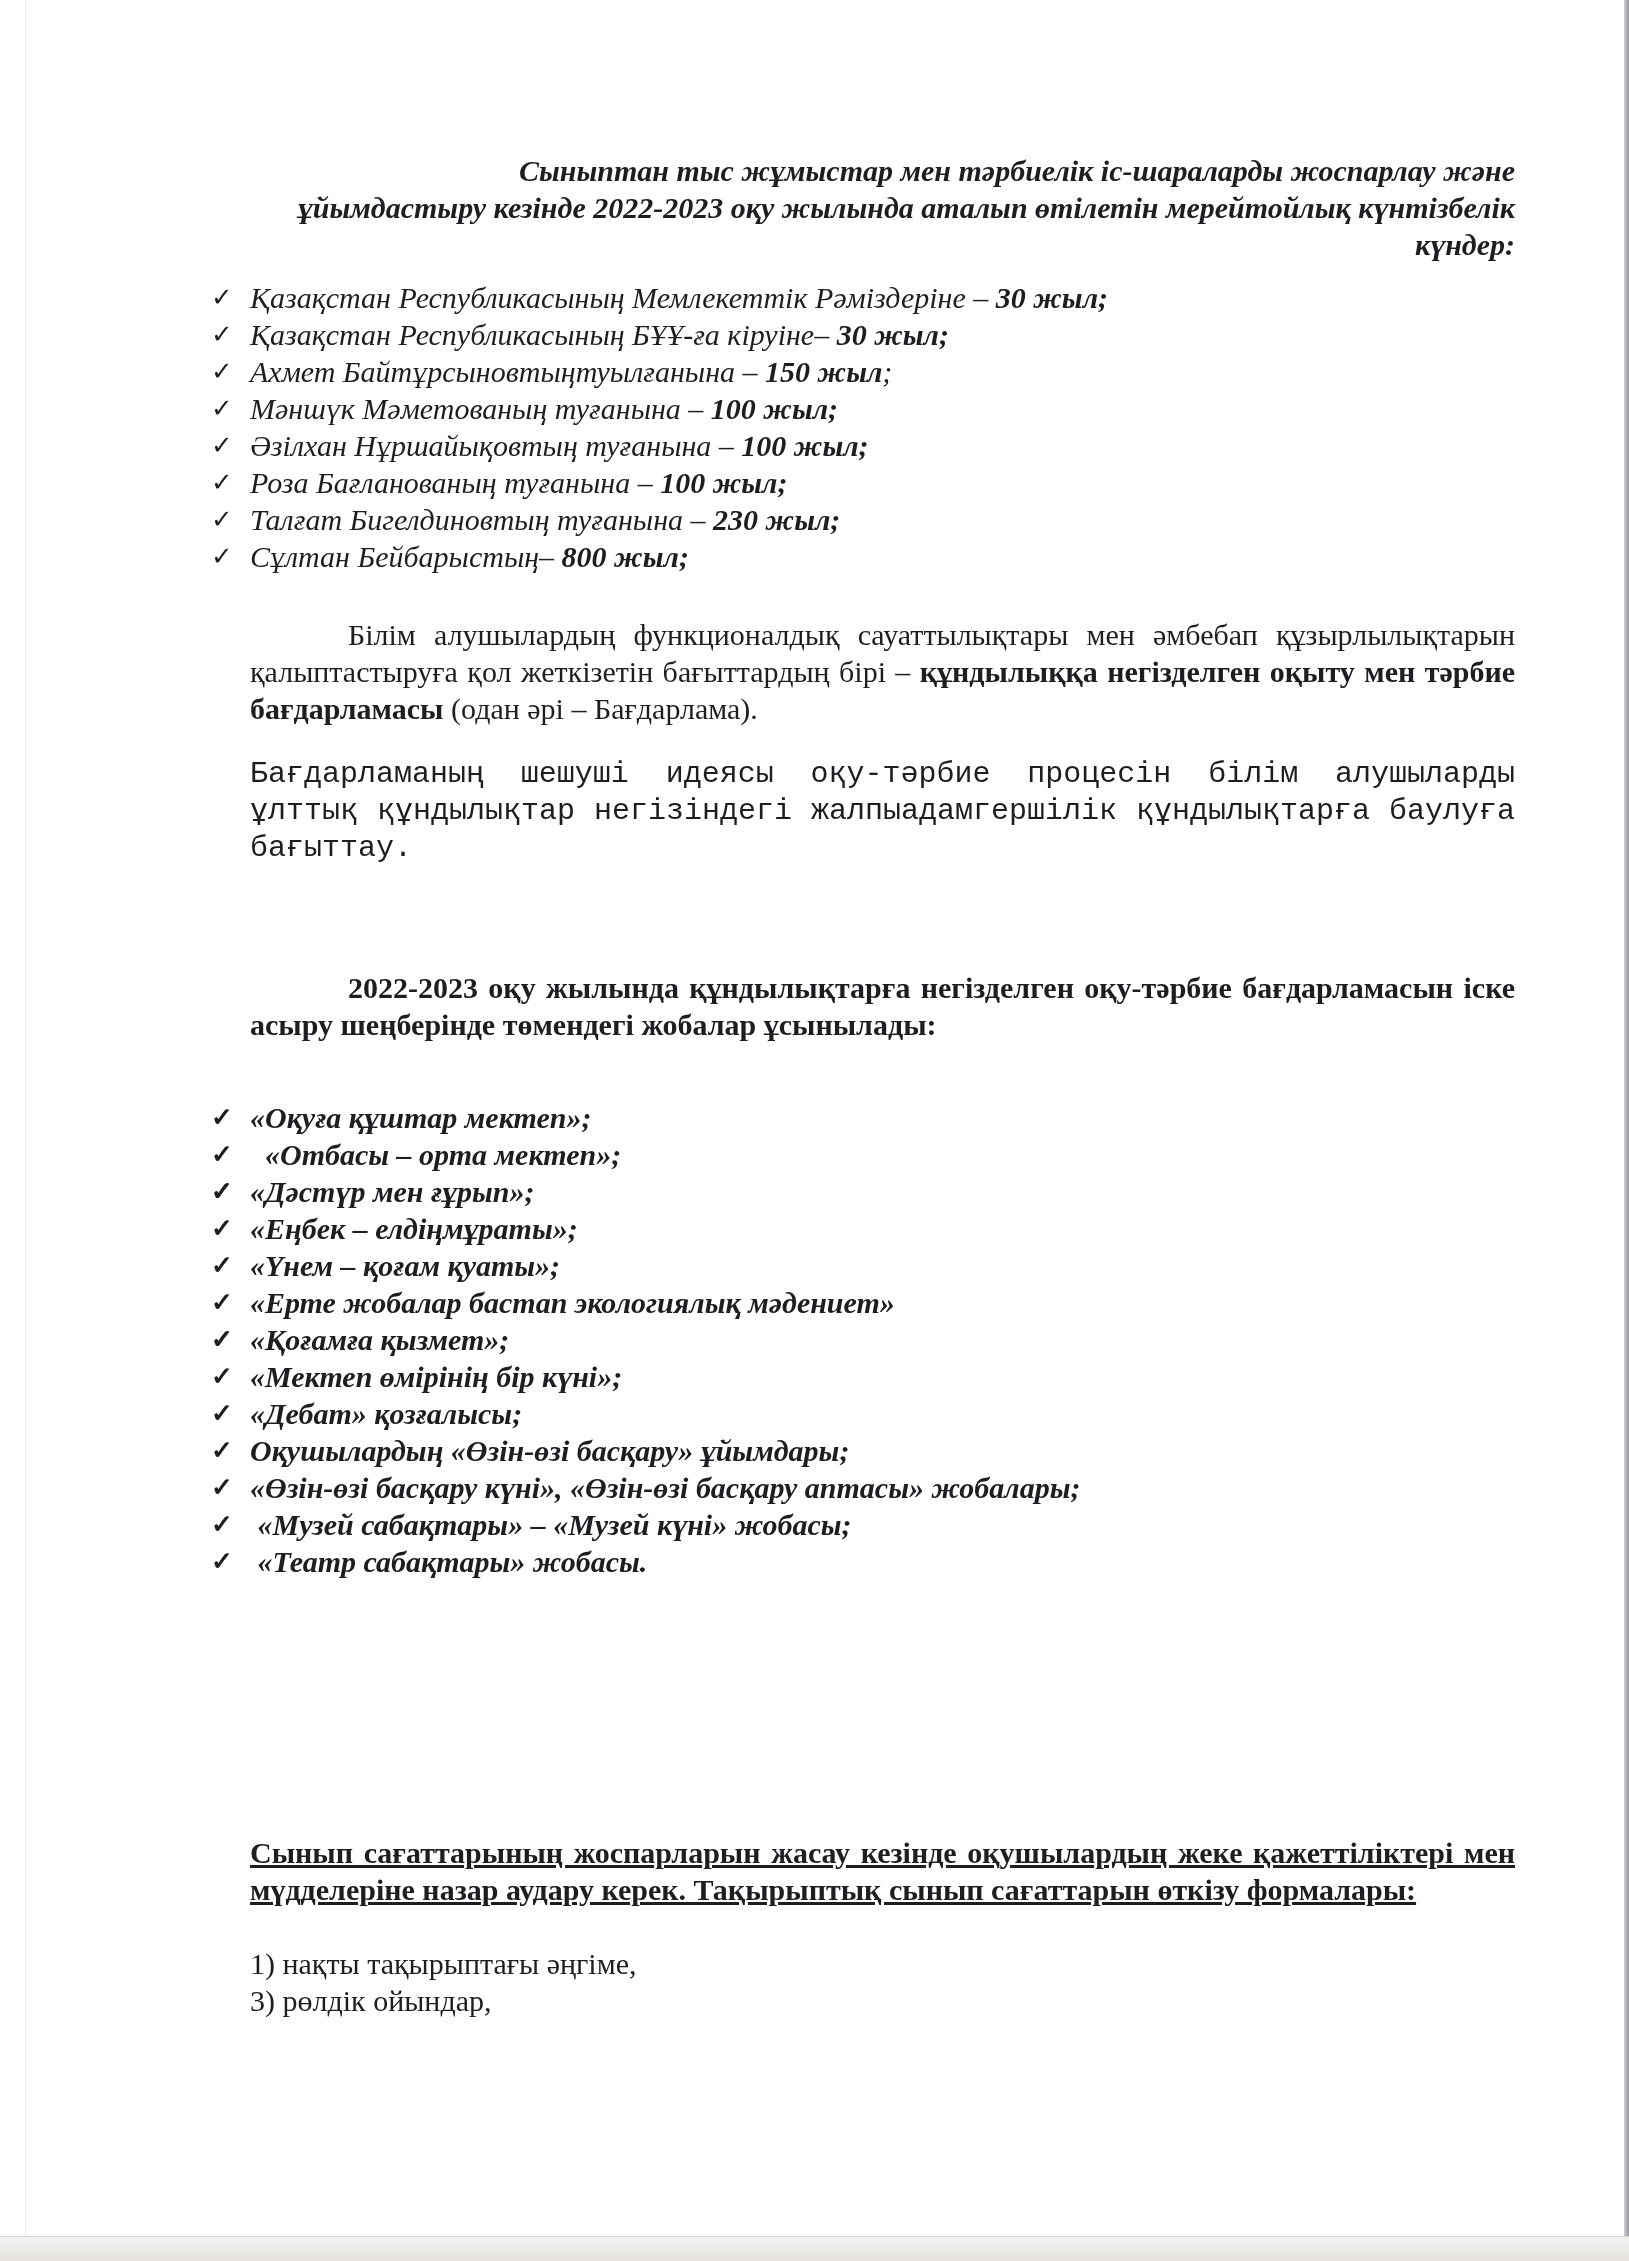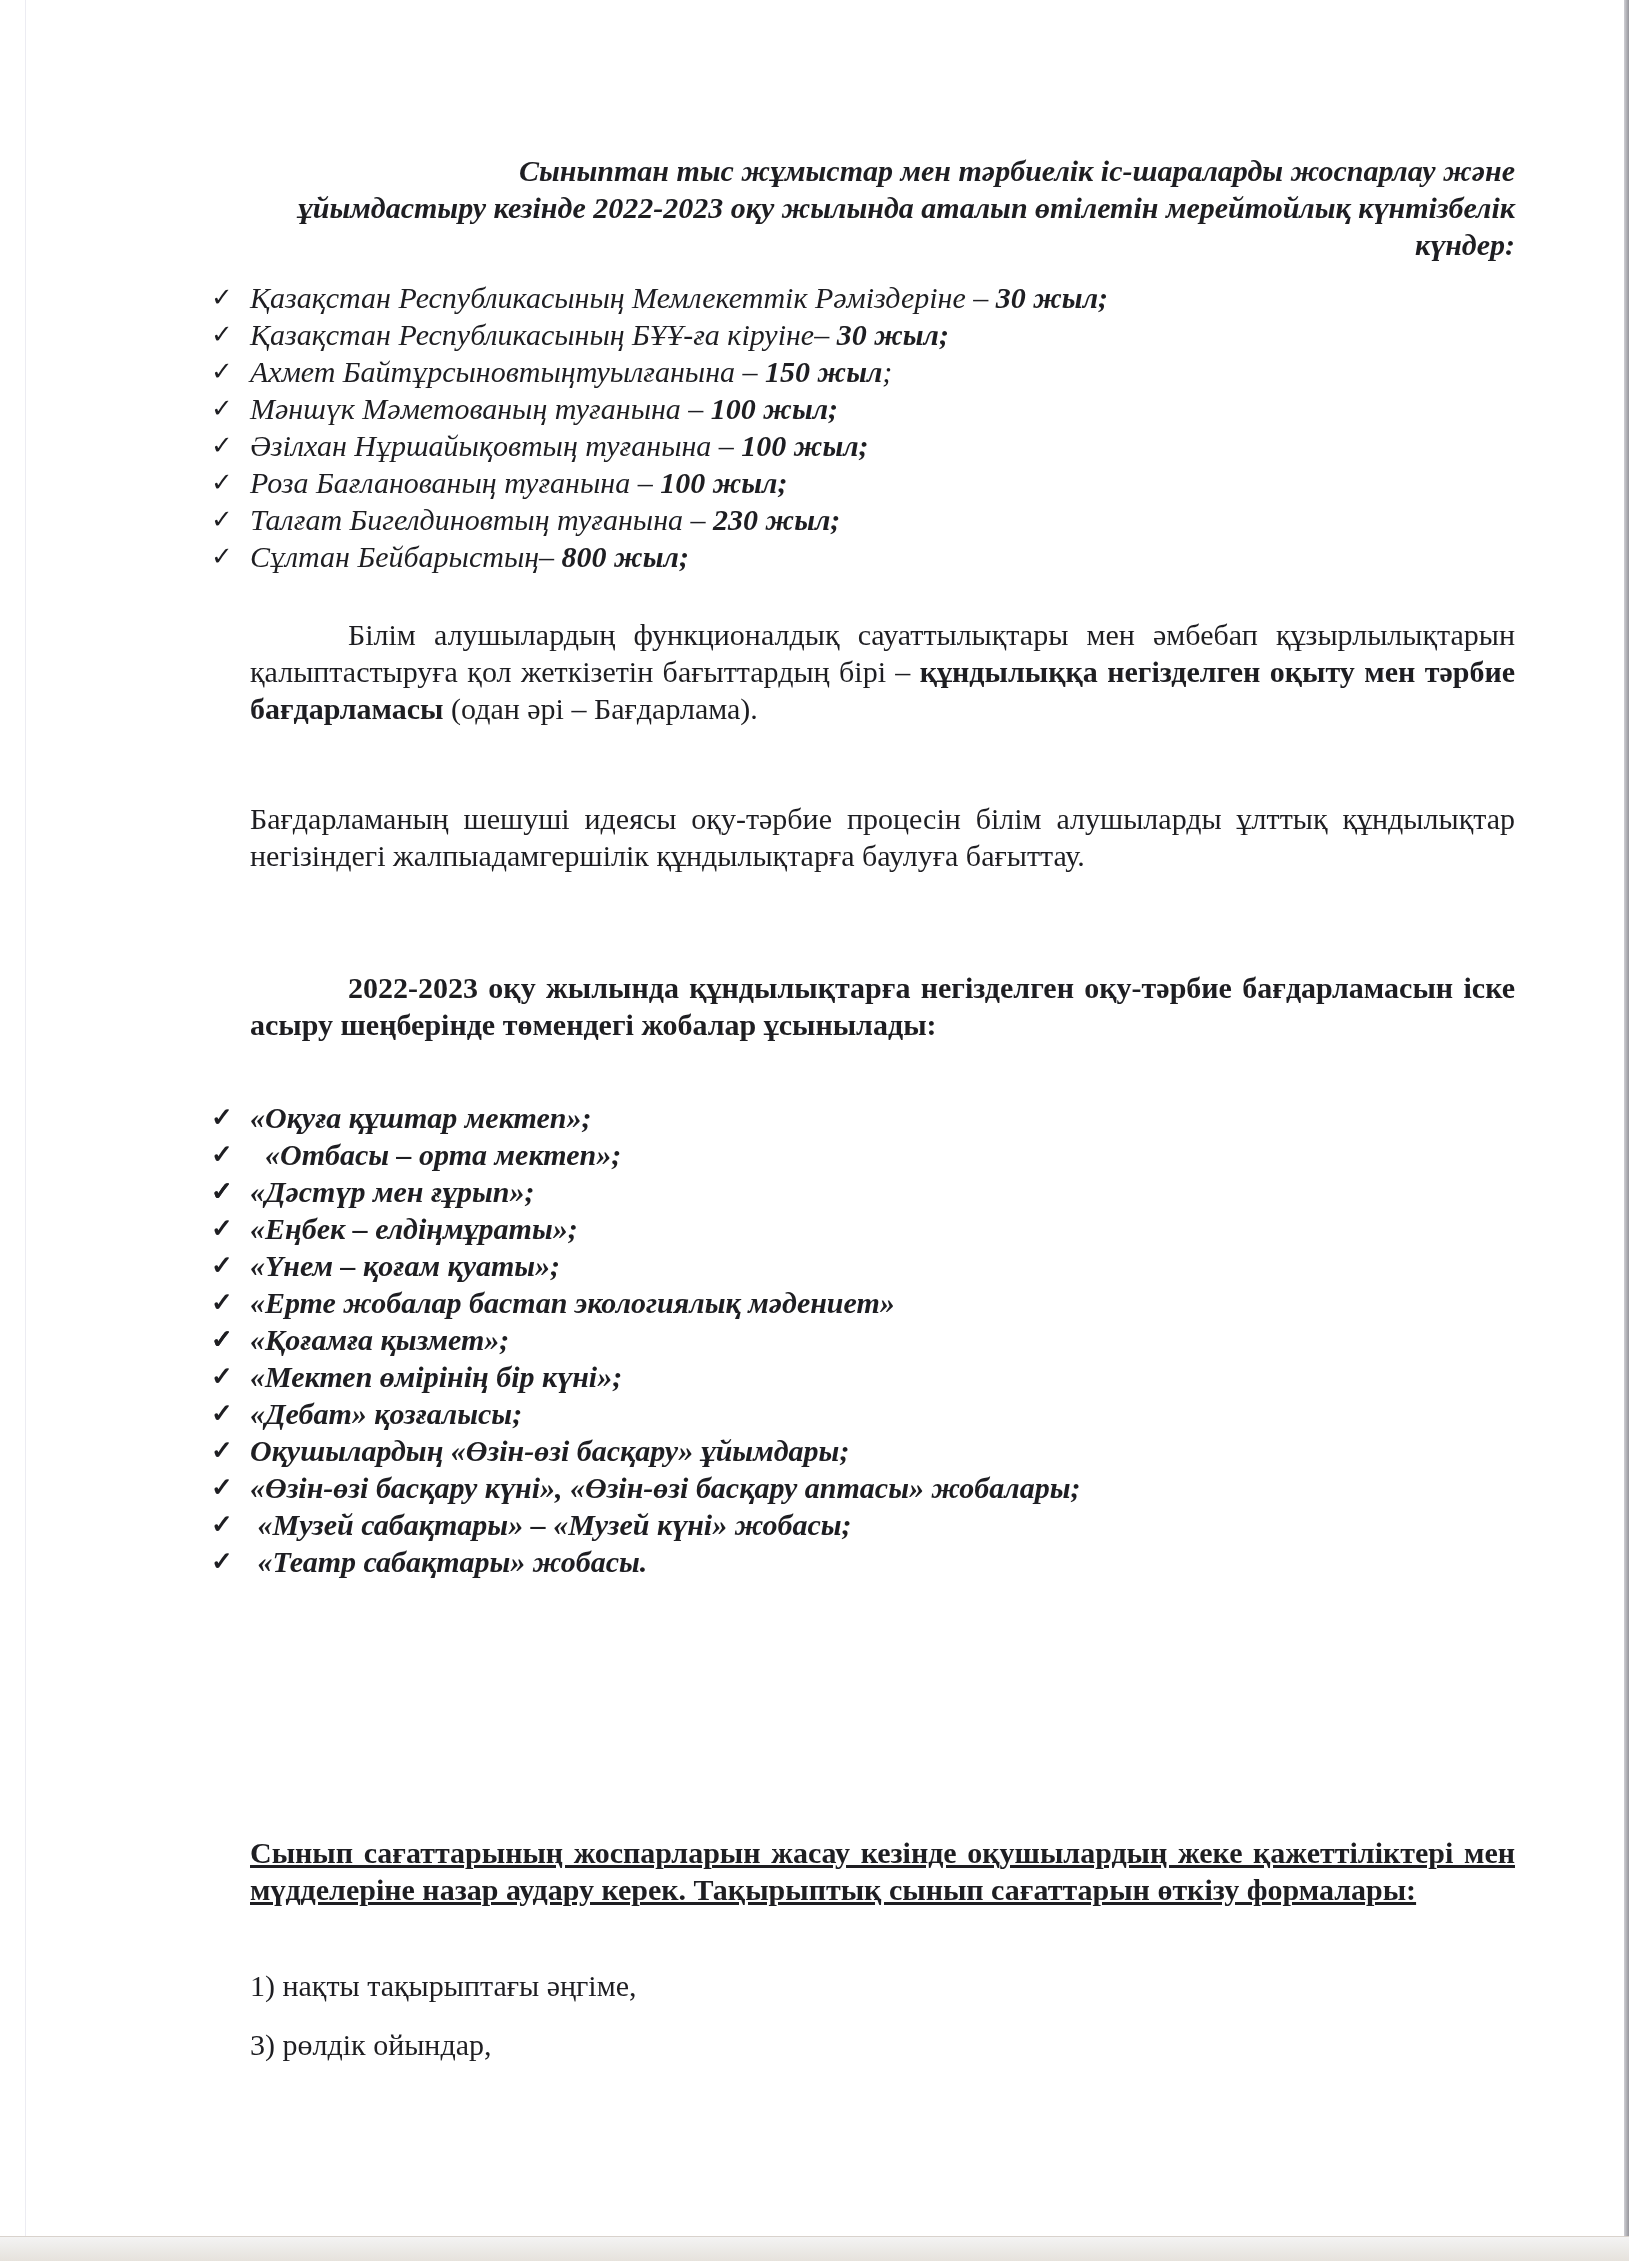--- a/index.html
+++ b/index.html
@@ -18,21 +18,21 @@
   .heading .indent { display: inline-block; width: 98px; }
   .check-list { list-style: none; margin: 0; padding: 0; }
   .check-list li { position: relative; font-style: italic; line-height: 37px; }
   .check-list li .mark { position: absolute; left: -39px; top: 0; font-style: normal; font-size: 26px; }
   .check-list li b { font-weight: bold; font-family: Liberation Serif, serif; }
   .para { text-align: justify; }
   .para .indent { display: inline-block; width: 98px; }
   .bold { font-weight: bold; }
   .projects li { font-weight: bold; }
   .forms { font-weight: bold; text-align: justify; }
-  .numbered div { line-height: 37px; margin-top: 22px; }
+  .numbered div { line-height: 37px; }
 </style>
 </head>
 <body>
 
 <div class="scan-edge-left"></div>
 <div class="scan-edge-right"></div>
 <div class="scan-edge-bottom"></div>
 
 <div class="page">
 
@@ -47,21 +47,21 @@
       <li><span class="mark">✓</span><span>Мәншүк Мәметованың туғанына – </span><b>100 жыл;</b></li>
       <li><span class="mark">✓</span><span>Әзілхан Нұршайықовтың туғанына – </span><b>100 жыл;</b></li>
       <li><span class="mark">✓</span><span>Роза Бағланованың туғанына – </span><b>100 жыл;</b></li>
       <li><span class="mark">✓</span><span>Талғат Бигелдиновтың туғанына – </span><b>230 жыл;</b></li>
       <li><span class="mark">✓</span><span>Сұлтан Бейбарыстың– </span><b>800 жыл;</b></li>
     </ul>
 
   <div class="block para" style="top:616px; line-height:37px;">
     <span class="indent"></span><span>Білім алушылардың функционалдық сауаттылықтары мен әмбебап құзырлылықтарын қалыптастыруға қол жеткізетін бағыттардың бірі – </span><span class="bold">құндылыққа негізделген оқыту мен тәрбие бағдарламасы</span><span> (одан әрі – Бағдарлама).</span>
   </div>
-  <div class="block para" style="top:800px; line-height:37px;">
+  <div class="block para" style="top:756px; line-height:37px;font-family:Liberation Mono, monospace;">
     <span>Бағдарламаның шешуші идеясы оқу-тәрбие процесін білім алушыларды ұлттық құндылықтар негізіндегі жалпыадамгершілік  құндылықтарға баулуға бағыттау.</span>
   </div>
 
   <div class="block heading para" style="top:969px; font-style:normal; line-height:37px;">
     <span class="indent"></span><span>2022-2023 оқу жылында құндылықтарға негізделген оқу-тәрбие бағдарламасын іске асыру шеңберінде төмендегі жобалар ұсынылады:</span>
   </div>
 
   <ul class="block check-list projects" style="top:1099px;" id="proj-list">
       <li style="white-space: pre-wrap;"><span class="mark">✓</span><span>«Оқуға құштар мектеп»;</span></li>
       <li style="white-space: pre-wrap;"><span class="mark">✓</span><span>  «Отбасы – орта мектеп»;</span></li>

